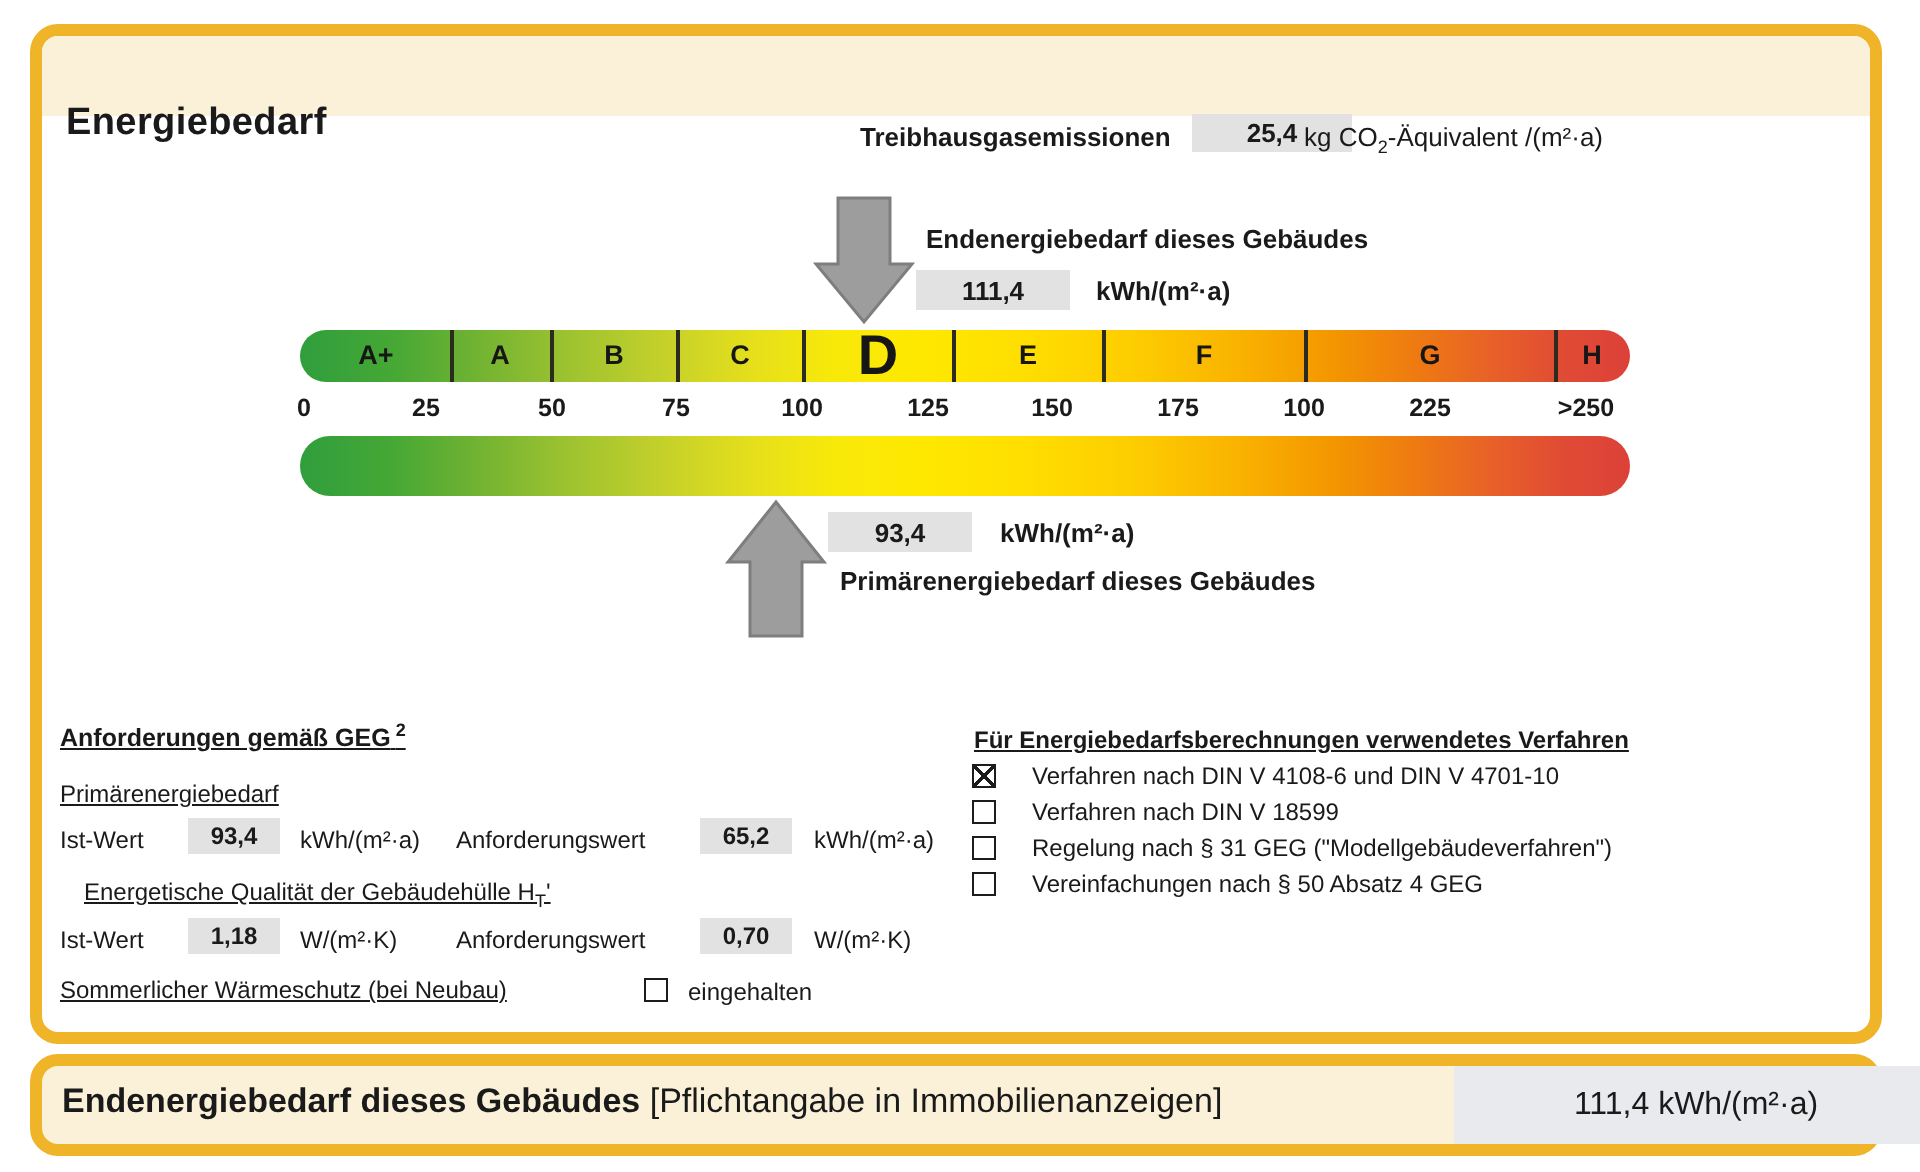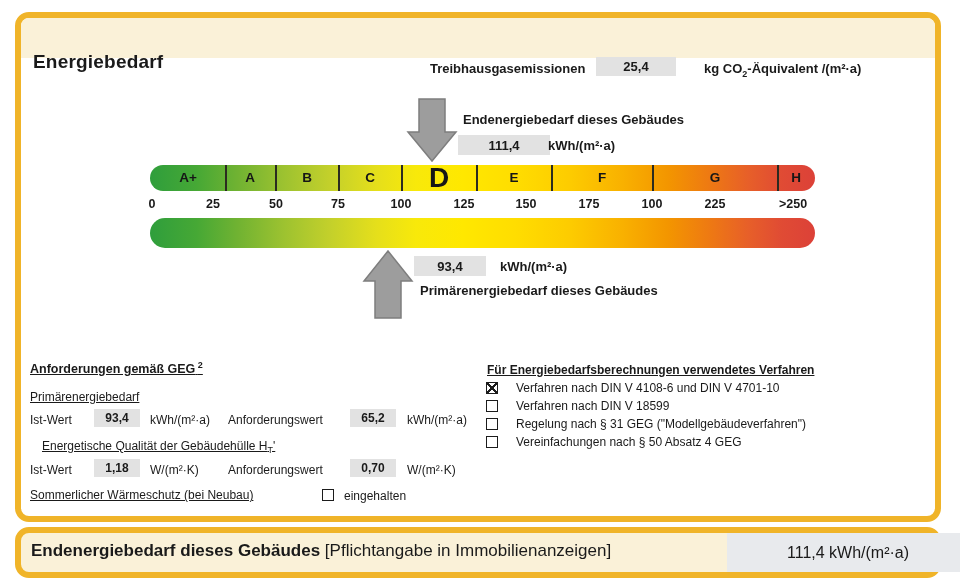--- a/index.html
+++ b/index.html
@@ -10,30 +10,30 @@
 
   
   .cert { left:15px; top:12px; width:926px; height:510px; border:6px solid #f0b429; border-radius:14px; background:#ffffff; }
   .header-strip { left:21px; top:18px; width:914px; height:40px; background:#faf1d8; border-radius:8px 8px 0 0; }
   .page-title { left:33px; top:25px; font-size:19px; font-weight:bold; letter-spacing:.2px;margin-top:26px; }
 
   
   .ghg-label { left:430px; top:61px; font-size:13px; font-weight:bold; }
   .vbox { background:#e2e2e2; display:flex; align-items:center; justify-content:center; font-weight:bold; font-size:13px; }
   .ghg-box { left:596px; top:57px; width:80px; height:19px; }
-  .ghg-unit { left:704px; top:61px; font-size:13px; font-weight:bold; }
+  .ghg-unit { left:652px; top:61px; font-size:13px; font-weight:normal; }
   sub { font-size:9px; }
   sup { font-size:9px; }
 
   
   .arrow-svg { overflow:visible; }
 
   
   .ee-label { left:463px; top:112px; font-size:13px; font-weight:bold; }
-  .ee-box { left:458px; top:135px; width:92px; height:20px; }
+  .ee-box { left:458px; top:135px; width:77px; height:20px; }
   .ee-unit { left:548px; top:138px; font-size:13px; font-weight:bold; }
 
   
   .band { left:150px; top:165px; width:665px; height:26px; border-radius:13px;
     background:linear-gradient(to right,#2f9e3c 0%,#46a835 7%,#6fb232 13%,#9cc230 20%,#c3d02b 27%,#e5df1b 34%,#f8e90a 40%,#ffe800 47%,#ffdd00 55%,#fdcc00 63%,#f9b100 71%,#f39500 78%,#ee7a12 84%,#e75f29 90%,#e04b34 95%,#dc4138 100%); }
   .divider { position:absolute; top:0; width:2px; height:26px; background:#2b2b20; }
   .cls { position:absolute; top:0; transform:translateX(-50%); font-size:13.5px; font-weight:bold; line-height:26px; color:#161616; }
   .cls.hl { font-size:28px; line-height:24px; top:1px; }
   .tick { position:absolute; top:197px; transform:translateX(-50%); font-size:12.5px; font-weight:bold; }
   .band2 { left:150px; top:218px; width:665px; height:30px; border-radius:15px;

